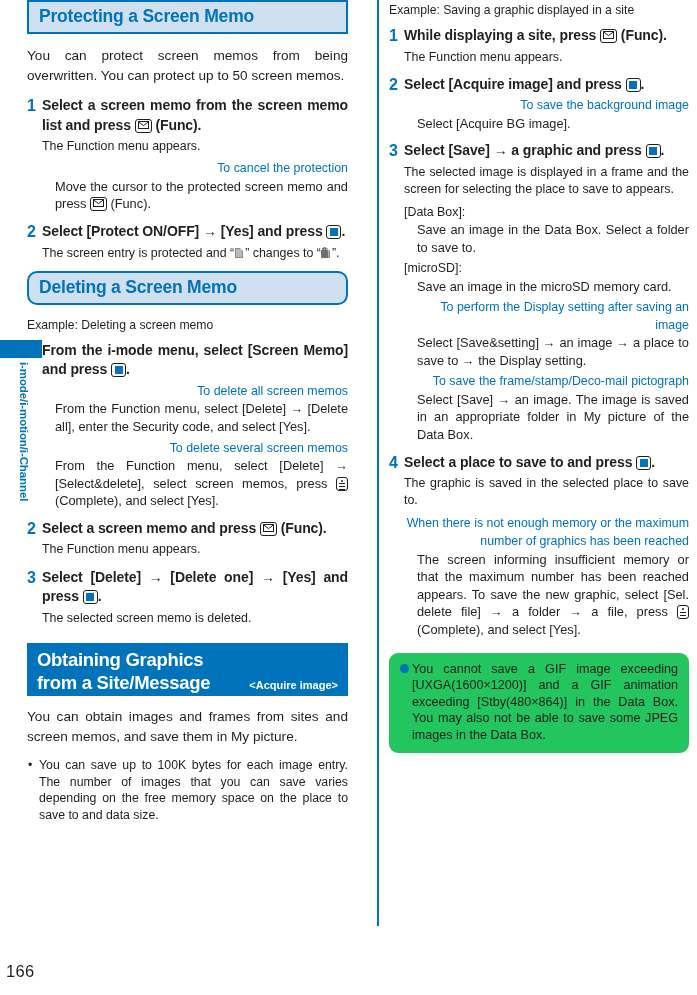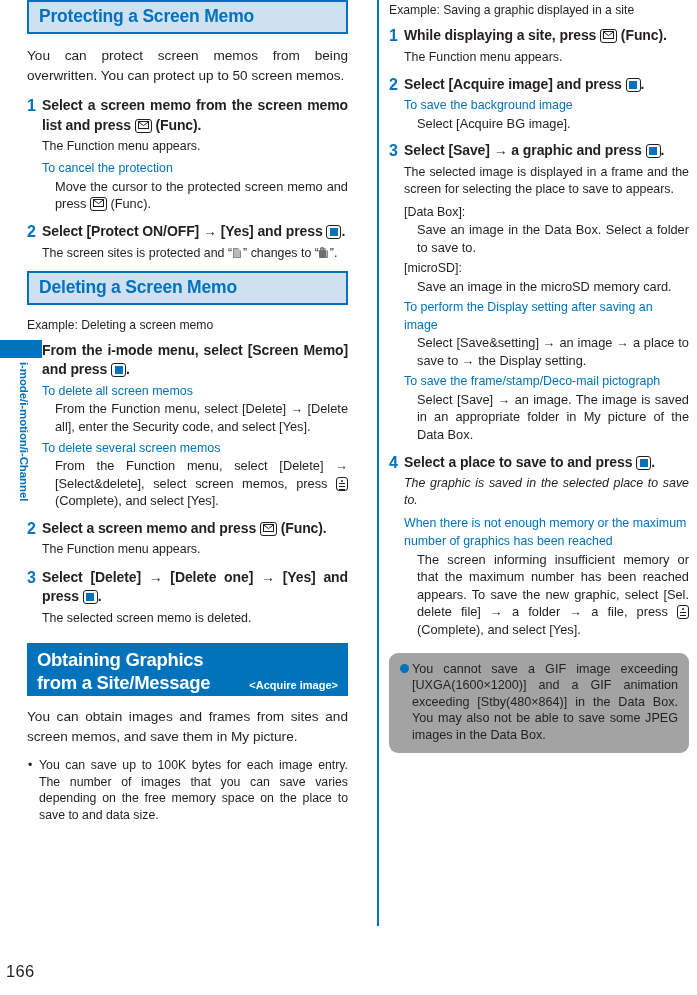--- a/index.html
+++ b/index.html
@@ -178,39 +178,40 @@
     font-size: 12.4px;
     line-height: 17.4px;
     margin: 3px 0 5px 0;
     color: #231f20;
   }
   .sub-head {
     font-size: 12.4px;
     line-height: 17.4px;
     color: #0073bc;
     margin: 1px 0 0 0;
+    text-align: right;
   }
   .sub-body {
     font-size: 12.8px;
     line-height: 17.6px;
     margin: 0 0 4px 13px;
     text-align: justify;
     text-justify: inter-word;
     color: #231f20;
   }
   .plain-label {
     font-size: 12.4px;
     line-height: 17.4px;
     margin: 2px 0 0 0;
     color: #231f20;
   }
 
   
   .note-box {
-    background: #a3a3a3;
+    background: #22c55e;
     border-radius: 9px;
     padding: 8px 11px 9px 11px;
     margin-top: 14px;
     box-sizing: border-box;
   }
   .note-text {
     font-size: 12.6px;
     line-height: 16.6px;
     text-align: justify;
     text-justify: inter-word;
@@ -357,24 +358,24 @@
             <rect x="0.5" y="0.5" width="10" height="7" fill="none" stroke="#231f20" stroke-width="1"></rect>
             <path d="M0.6 0.9 L5.5 4.6 L10.4 0.9" fill="none" stroke="#231f20" stroke-width="1"></path>
           </svg></span><span> (Func).</span></div>
   </div>
 
   <div class="step">
     <div class="step-num">2</div>
     <div class="step-head jf"><span>Select [Protect ON/OFF] </span><span class="arrow">→</span><span> [Yes] and press </span><span class="key key-center"><span class="sq"></span></span><span>.</span></div>
   </div>
   <div class="step-body">
-    <div class="res-line"><span>The screen sites is protected and “</span><span class="memo-ico"><span class="pg"></span></span><span>” changes to “</span><span class="memo-ico locked"><span class="pg"></span><span class="lk"></span></span><span>”.</span></div>
-  </div>
-
-  <div class="h-outline" style="">
+    <div class="res-line"><span>The screen entry is protected and “</span><span class="memo-ico"><span class="pg"></span></span><span>” changes to “</span><span class="memo-ico locked"><span class="pg"></span><span class="lk"></span></span><span>”.</span></div>
+  </div>
+
+  <div class="h-outline" style="border-radius:10px;">
     <div class="h-text">Deleting a Screen Memo</div>
   </div>
 
   <p class="example-line">Example: Deleting a screen memo</p>
 
   <div class="step">
     <div class="step-num">1</div>
     <div class="step-head jf"><span>From the i-mode menu, select [Screen Memo] and press </span><span class="key key-center"><span class="sq"></span></span><span>.</span></div>
   </div>
   <div class="step-body">
@@ -457,21 +458,21 @@
     <div class="sub-body"><span>Select [Save&amp;setting] </span><span class="arrow">→</span><span> an image </span><span class="arrow">→</span><span> a place to save to </span><span class="arrow">→</span><span> the Display setting.</span></div>
     <div class="sub-head">To save the frame/stamp/Deco-mail pictograph</div>
     <div class="sub-body"><span>Select [Save] </span><span class="arrow">→</span><span> an image. The image is saved in an appropriate folder in My picture of the Data Box.</span></div>
   </div>
 
   <div class="step">
     <div class="step-num">4</div>
     <div class="step-head"><span>Select a place to save to and press </span><span class="key key-center"><span class="sq"></span></span><span>.</span></div>
   </div>
   <div class="step-body">
-    <div class="res-line" style="text-align:justify;font-style:italic;">The graphic is saved in the selected place to save to.</div>
+    <div class="res-line" style="text-align:justify;">The graphic is saved in the selected place to save to.</div>
     <div class="sub-head">When there is not enough memory or the maximum</div>
     <div class="sub-head">number of graphics has been reached</div>
     <div class="sub-body"><span>The screen informing insufficient memory or that the maximum number has been reached appears. To save the new graphic, select [Sel. delete file] </span><span class="arrow">→</span><span> a folder </span><span class="arrow">→</span><span> a file, press </span><span class="key key-mem"><span class="bars">
             <i class="dot"></i>
             <i></i>
             <i></i>
             <i></i>
           </span></span><span> (Complete), and select [Yes].</span></div>
   </div>
 

